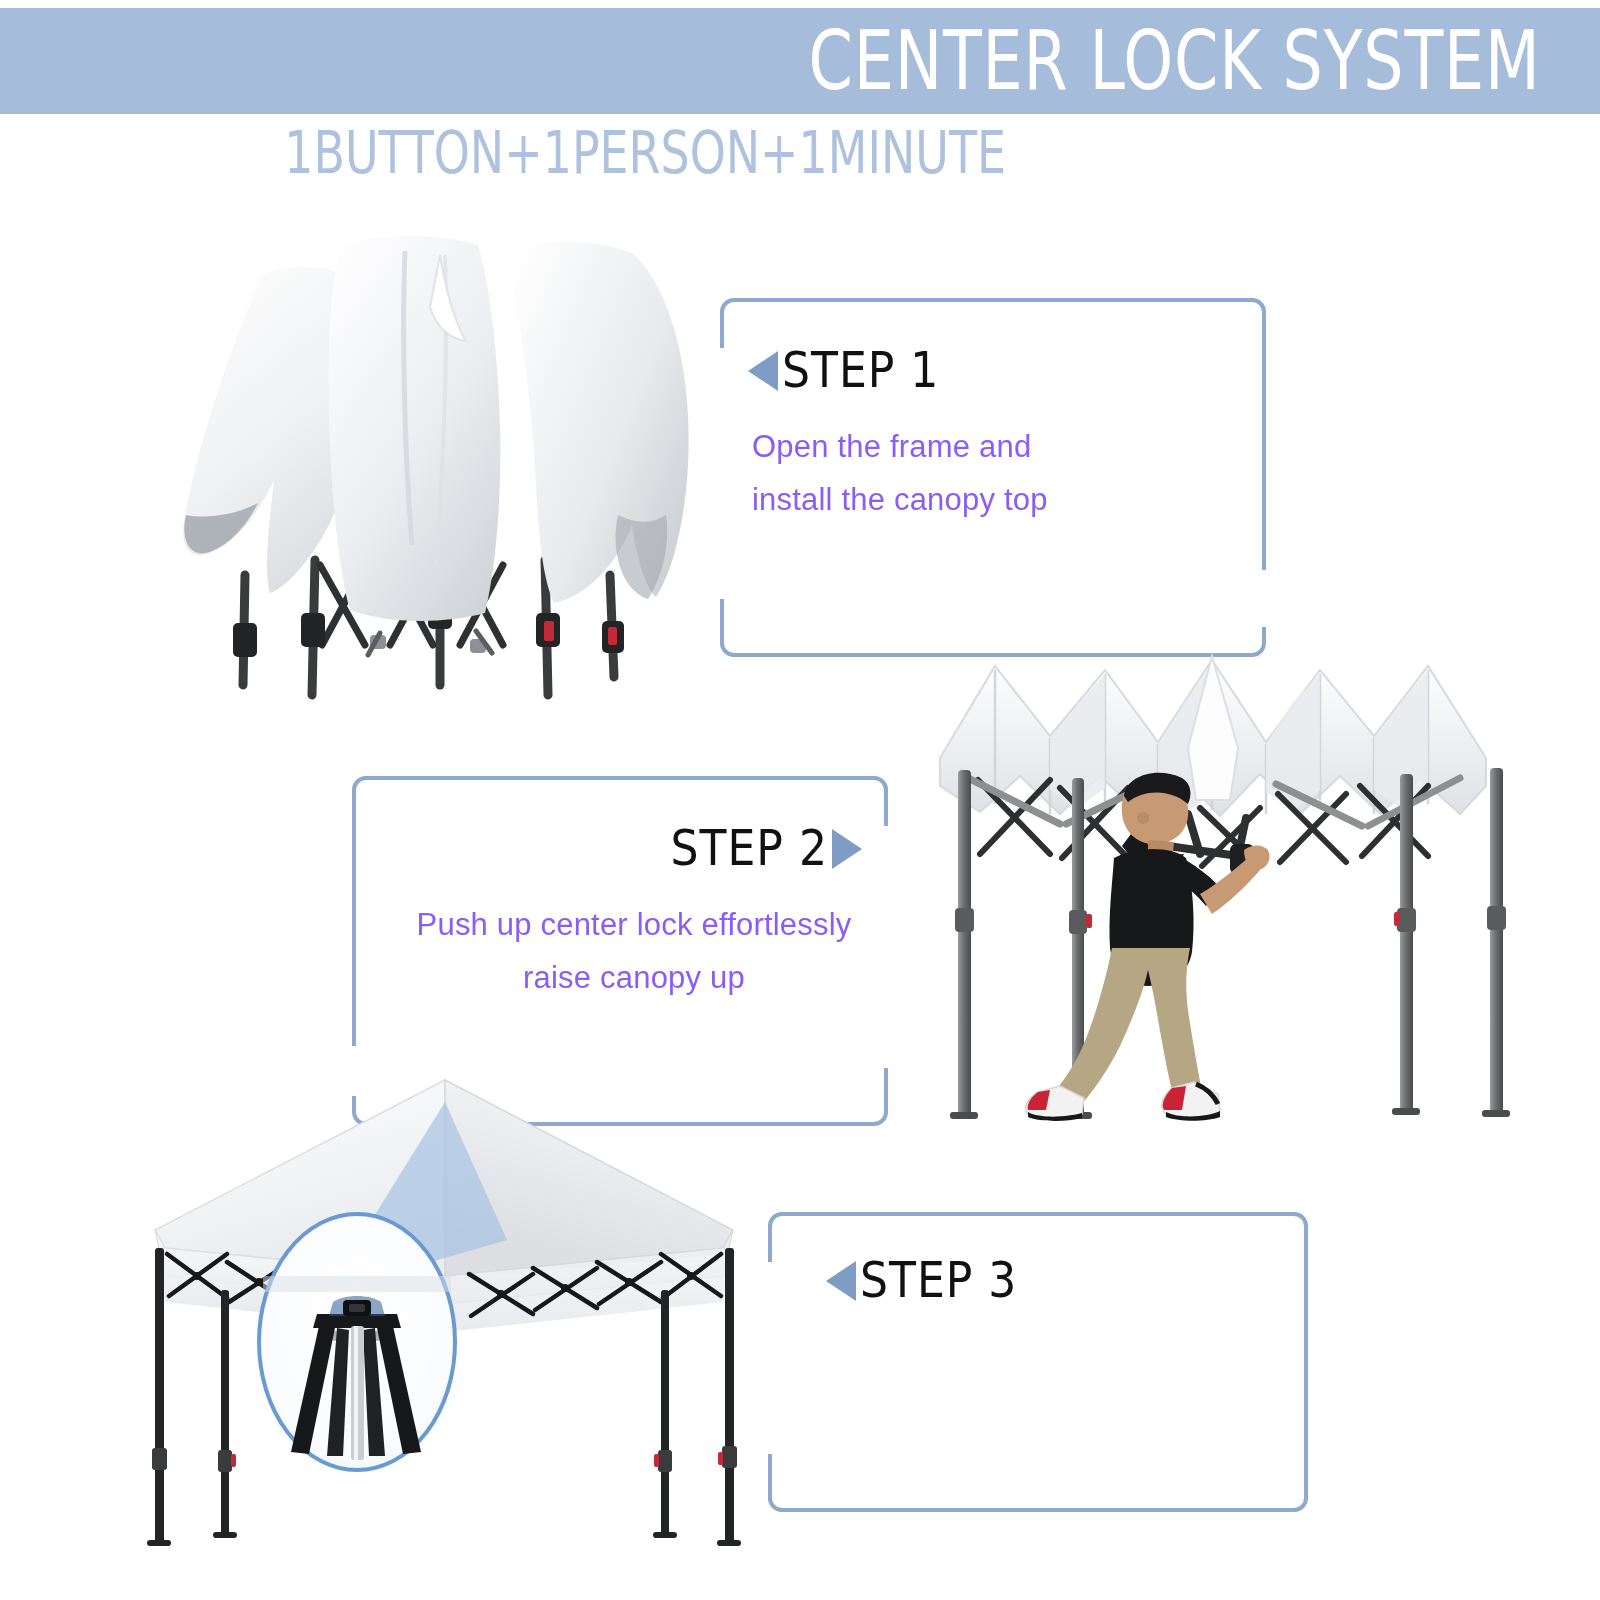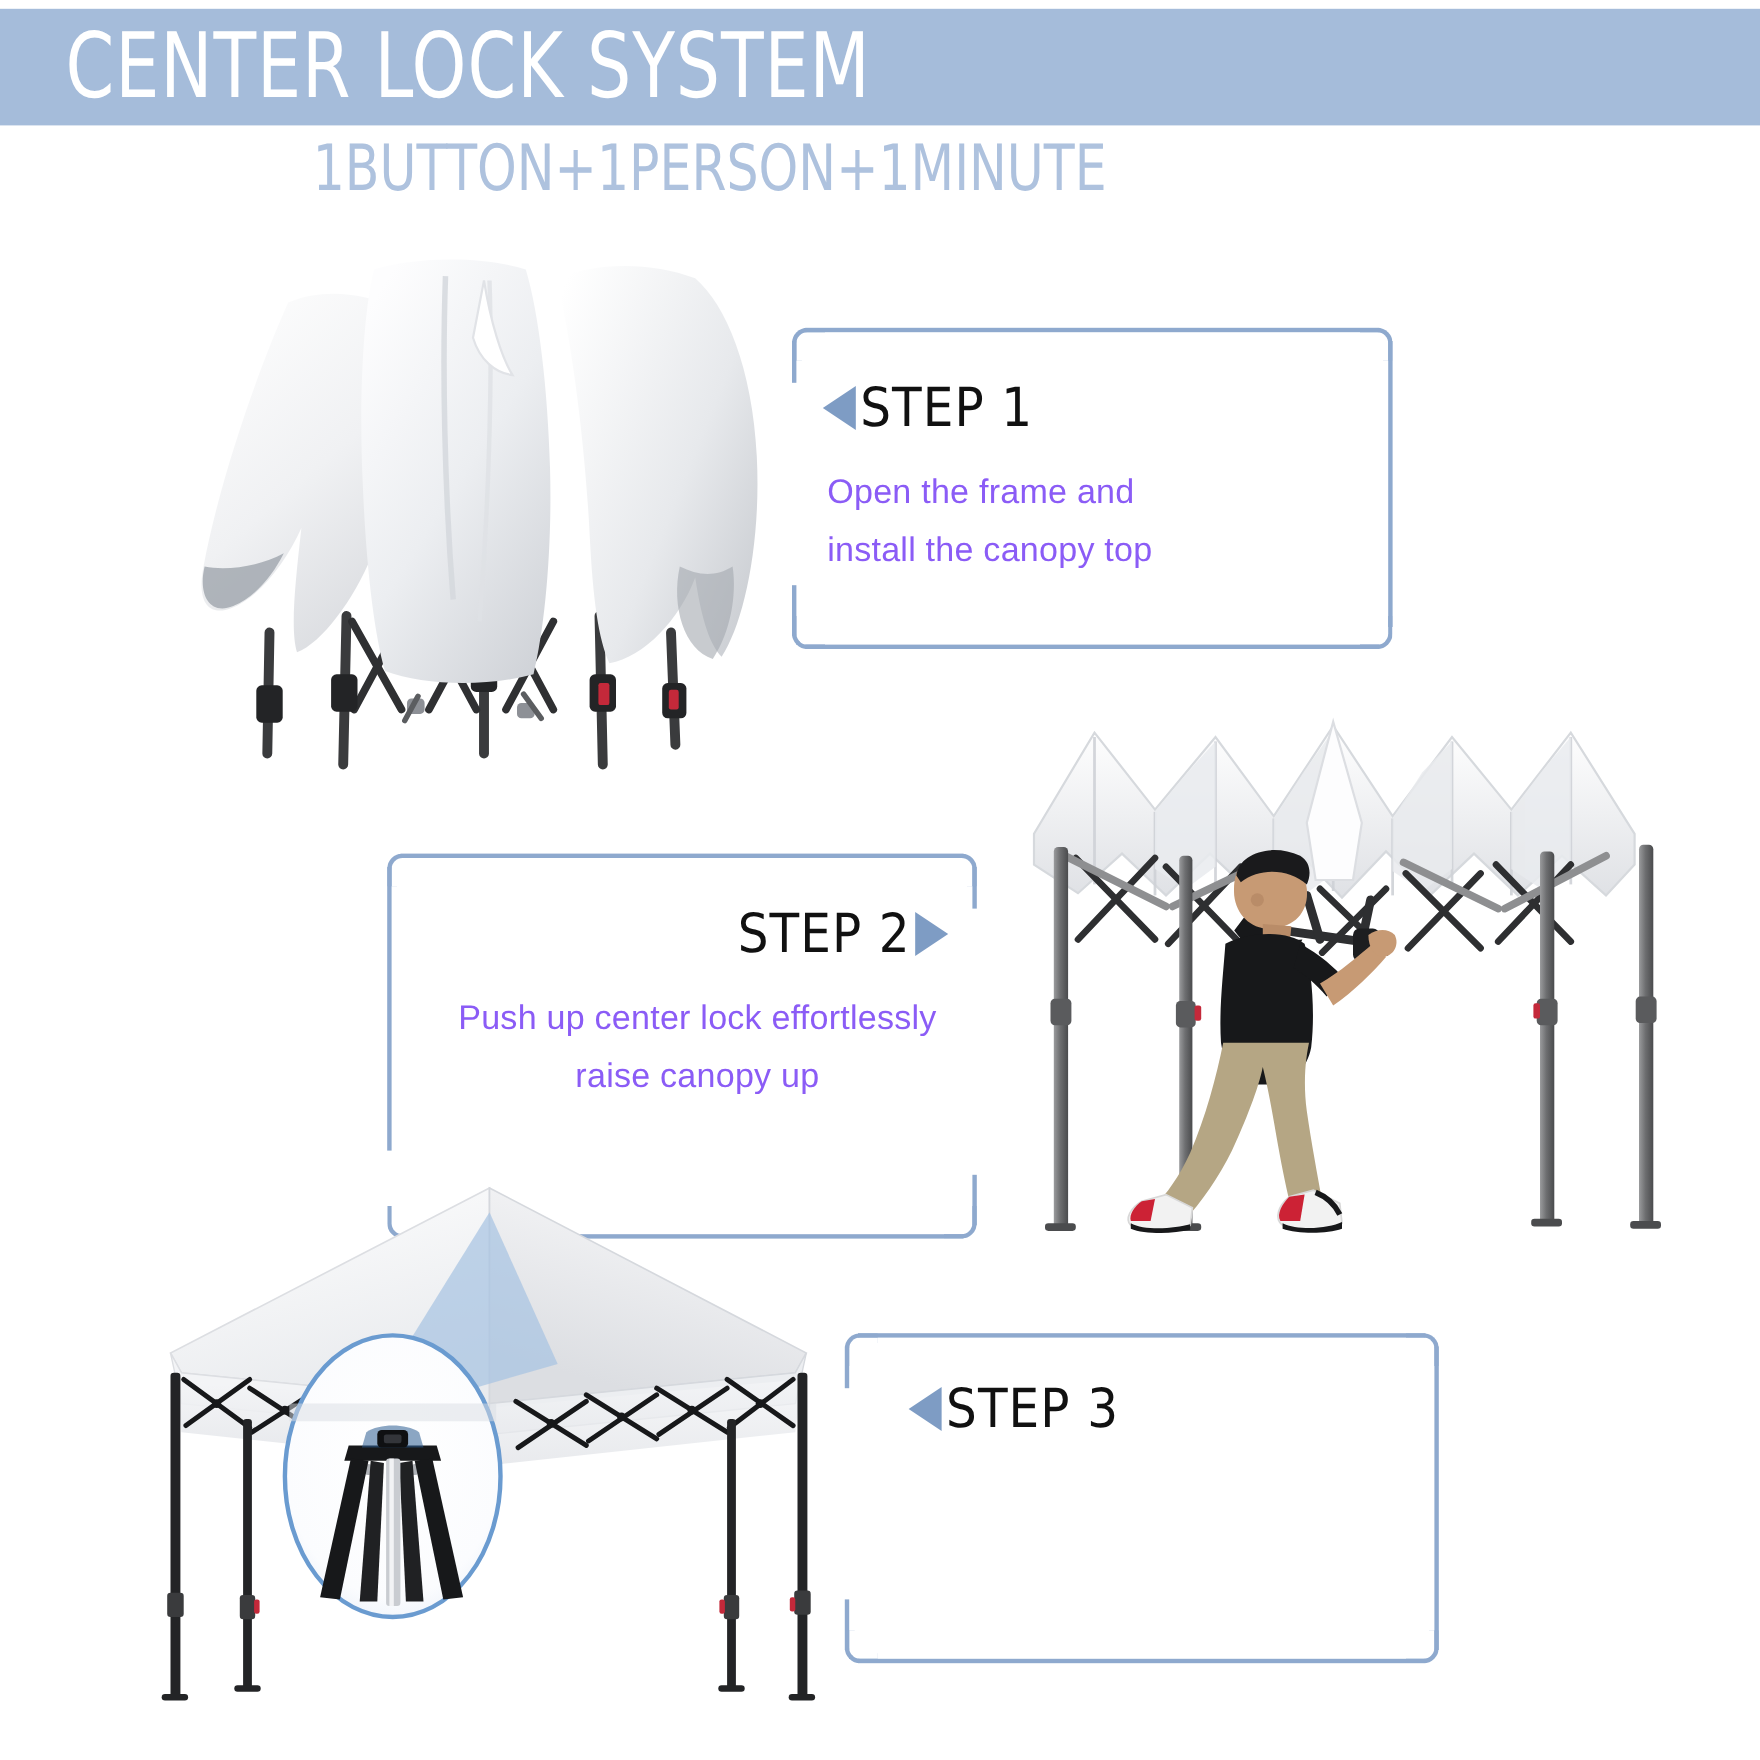--- a/index.html
+++ b/index.html
@@ -18,21 +18,21 @@
   
   .header-band {
     position: absolute;
     left: 0;
     top: 8px;
     width: 1600px;
     height: 106px;
     background: #a5bcda;
     display: flex;
     align-items: center;
-    justify-content: flex-start;
+    justify-content: flex-end;
   }
   .header-title {
     color: #ffffff;
     font-family: "Liberation Sans Narrow", "DejaVu Sans Condensed", "Liberation Sans", sans-serif;
     font-size: 82px;
     font-weight: 400;
     letter-spacing: 1px;
     transform: scaleX(0.86);
     transform-origin: center center;
     white-space: nowrap;
@@ -195,21 +195,21 @@
     <rect x="230" y="420" width="16" height="14" rx="4"></rect>
     <rect x="330" y="424" width="16" height="14" rx="4"></rect>
   </g>
   <g stroke="#5b5d60" stroke-width="5" fill="none" stroke-linecap="round">
     <path d="M336 416 L352 438"></path>
     <path d="M240 418 L228 440"></path>
   </g>
 </svg>
 </div>
 
-<div class="step-card" style="left:720px; top:298px; width:546px; height:292px;">
+<div class="step-card" style="left:720px; top:298px; width:546px; height:359px;">
 
   <div class="edge" style="left:12px; top:0; width:522px; height:4px;"></div>
   <div class="edge" style="right:0; top:12px; width:4px; height:260px;"></div>
   <div class="edge" style="left:12px; bottom:0; width:522px; height:4px;"></div>
 
   <div class="edge" style="left:0; top:12px; width:4px; height:38px;"></div>
   <div class="edge" style="left:0; bottom:12px; width:4px; height:46px;"></div>
 
   <div class="corner" style="left:0; top:0; width:26px; height:26px; border-right:none; border-bottom:none; border-top-left-radius:14px;"></div>
   <div class="corner" style="right:0; top:0; width:26px; height:26px; border-left:none; border-bottom:none; border-top-right-radius:14px;"></div>

